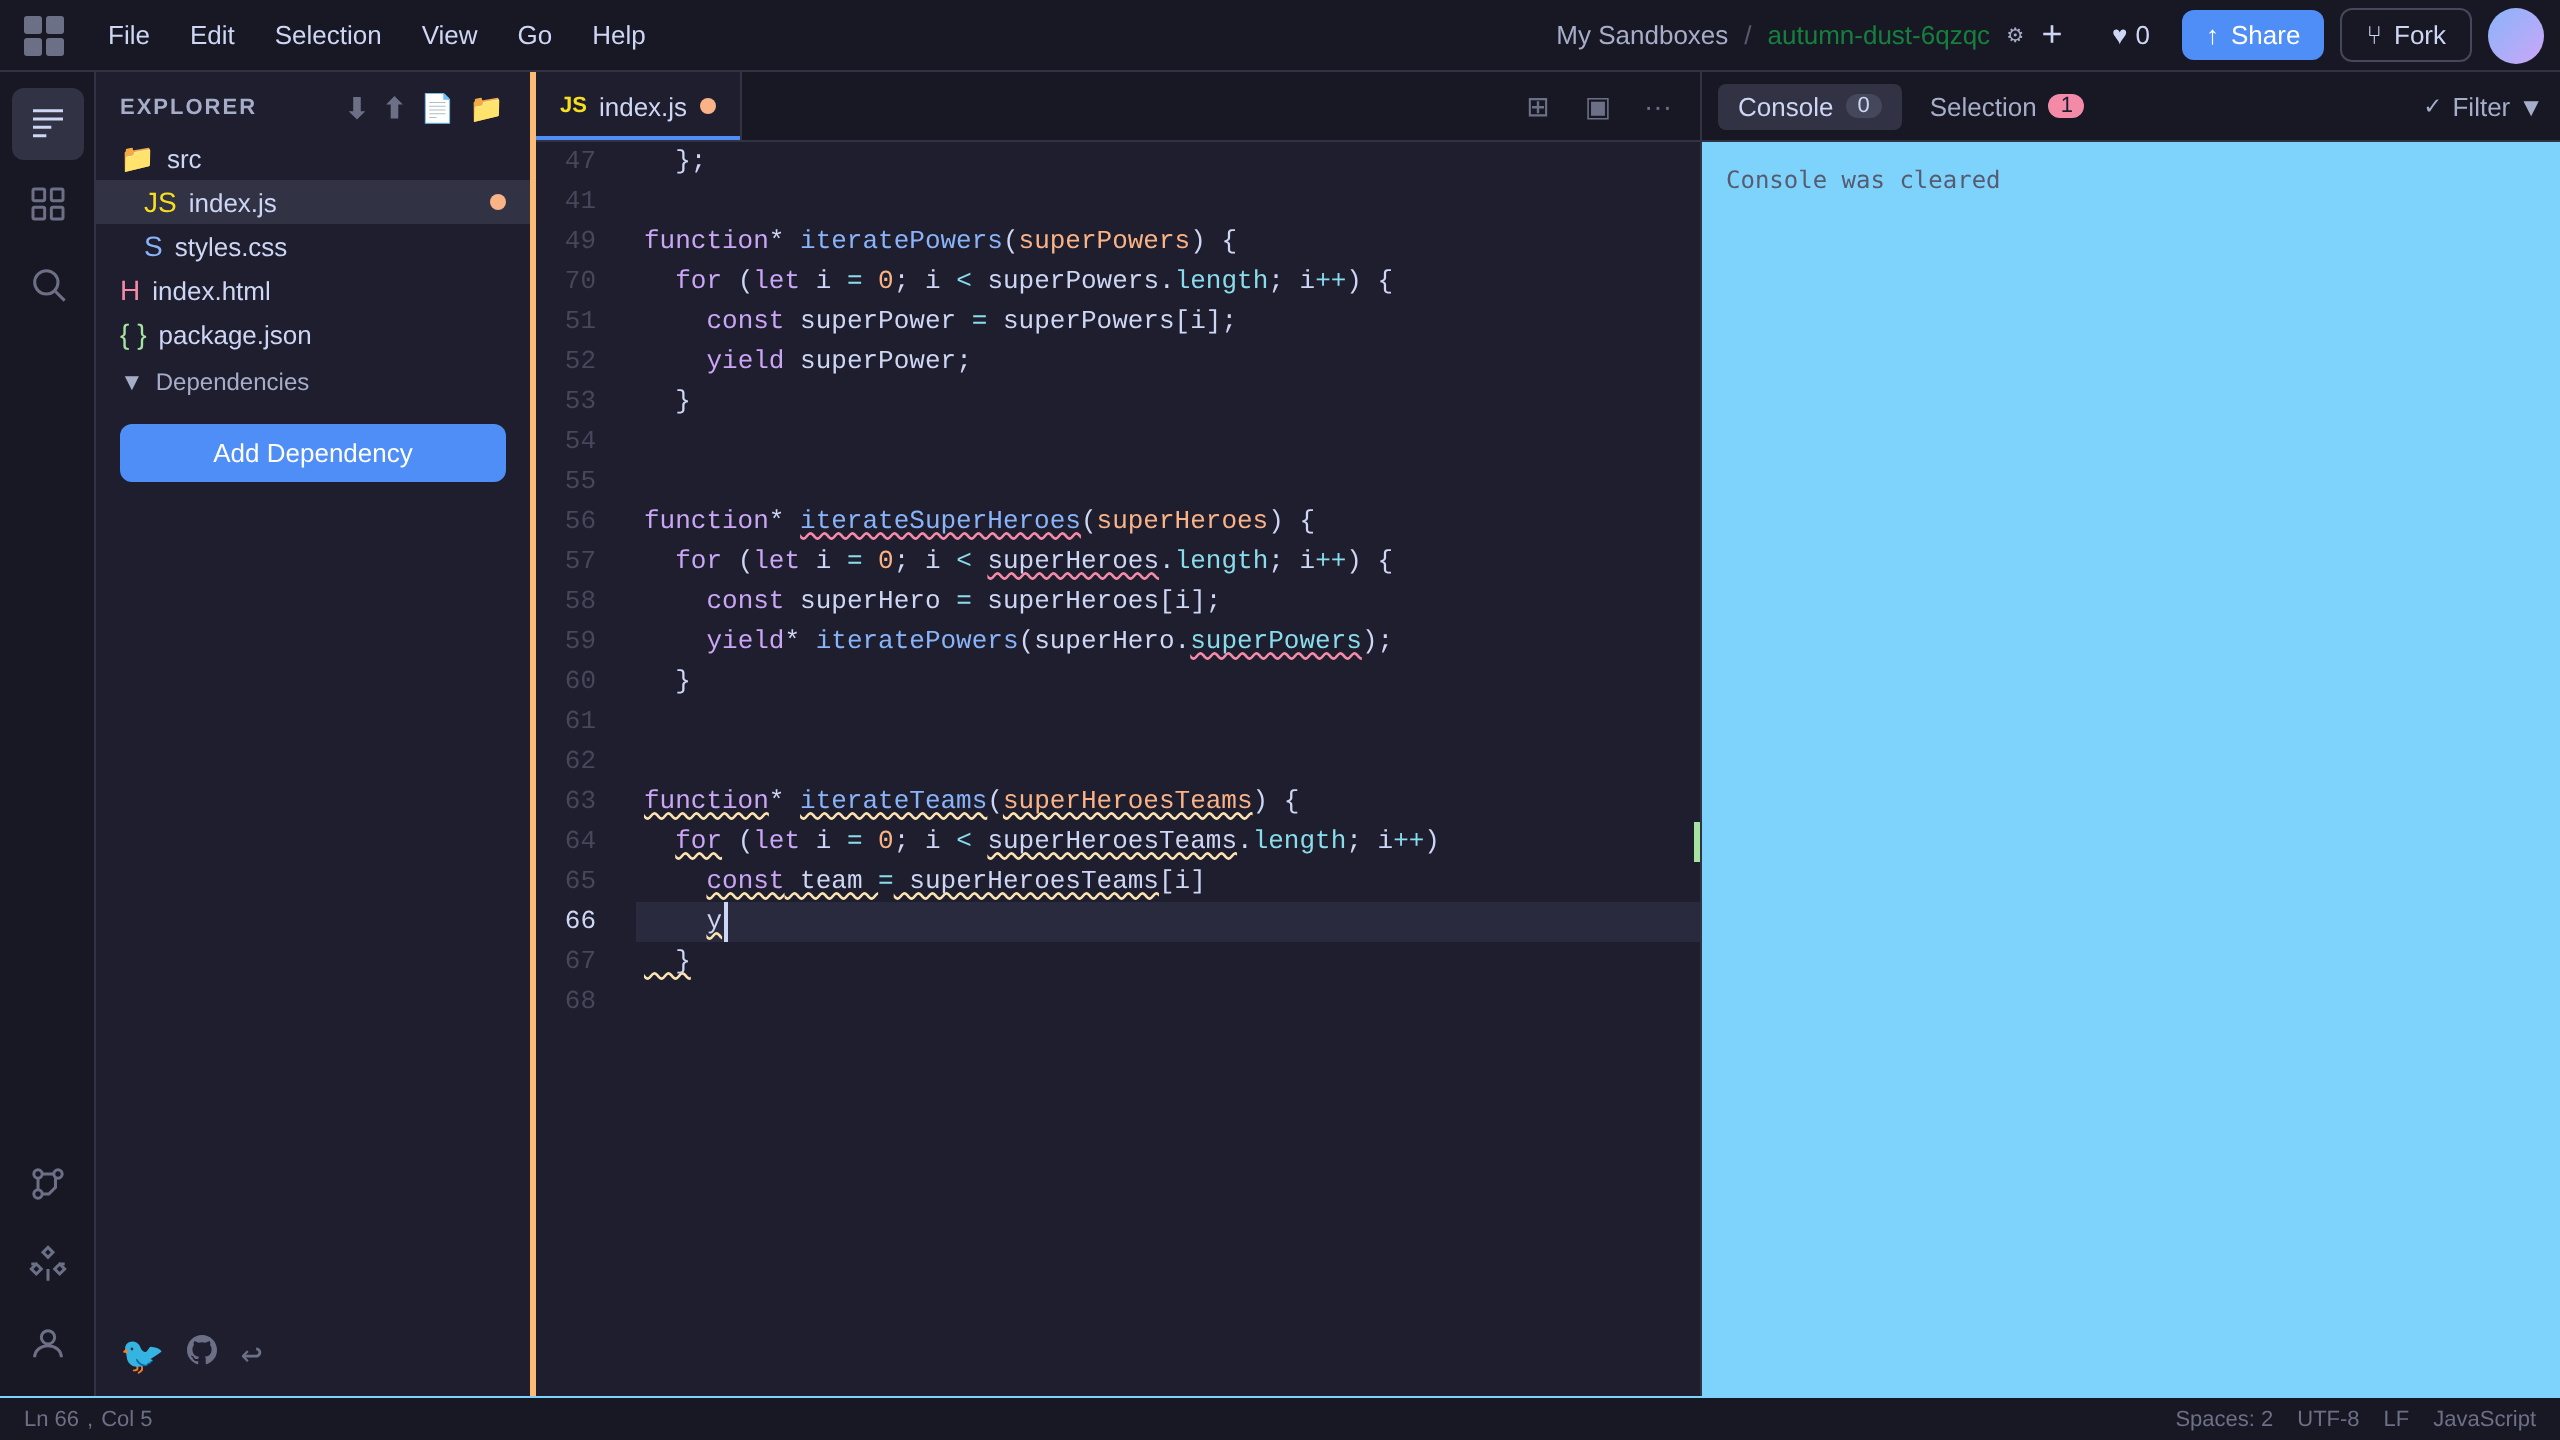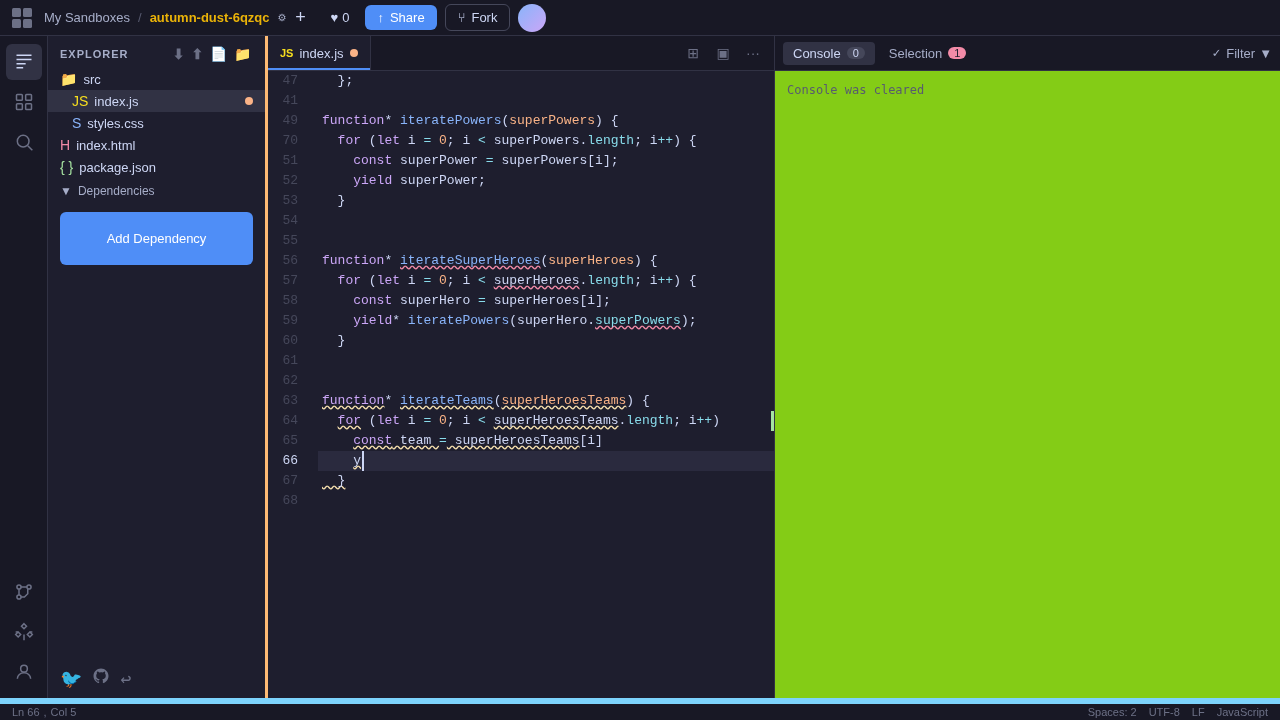--- a/index.html
+++ b/index.html
@@ -52,21 +52,21 @@
 
     .menu-center {
       display: flex;
       align-items: center;
       gap: 8px;
       color: #a6adc8;
       font-size: 13px;
       font-family: -apple-system, BlinkMacSystemFont, 'Segoe UI', sans-serif;
     }
     .menu-center .separator { color: #585b70; }
-    .menu-center .project-name { color: #eab308; font-weight: 700; }
+    .menu-center .project-name { color: #15803d; font-weight: 400; }
     .menu-center .dot-icon { color: #a6adc8; font-size: 10px; }
 
     .menu-right {
       display: flex;
       align-items: center;
       gap: 8px;
     }
     .btn-plus {
       width: 28px; height: 28px;
       border-radius: 4px;
@@ -211,21 +211,21 @@
       cursor: pointer;
       font-family: -apple-system, BlinkMacSystemFont, 'Segoe UI', sans-serif;
     }
 
     .add-dep-btn {
       margin: 8px 12px;
       background: #4f8ef7;
       color: #fff;
       border: none;
       border-radius: 6px;
-      padding: 19px 12px;
+      padding: 7px 12px;
       font-size: 13px;
       cursor: pointer;
       font-family: -apple-system, BlinkMacSystemFont, 'Segoe UI', sans-serif;
       font-weight: 500;
       text-align: center;
     }
 
     .sidebar-footer {
       margin-top: auto;
       padding: 8px 12px;
@@ -344,22 +344,22 @@
       display: flex;
       align-items: center;
       white-space: pre;
       padding-left: 4px;
       position: relative;
     }
     .code-line.current-line { background: #2a2a3e; }
 
     
     .right-panel {
-      width: 506px;
-      background: #84cc16;
+      width: 430px;
+      background: #7dd3fc;
       border-left: 1px solid #313244;
       display: flex;
       flex-direction: column;
       flex-shrink: 0;
     }
     .panel-tabs {
       display: flex;
       align-items: center;
       background: #181825;
       border-bottom: 1px solid #313244;
@@ -412,21 +412,21 @@
       color: #585b70;
       font-size: 12px;
       font-family: 'Consolas', 'Monaco', monospace;
       overflow-y: auto;
     }
 
     
     .status-bar {
       height: 22px;
       background: #181825;
-      border-top: 6px solid #7dd3fc;
+      border-top: 1px solid #7dd3fc;
       display: flex;
       align-items: center;
       padding: 0 12px;
       gap: 12px;
       font-size: 11px;
       color: #6c7086;
       font-family: -apple-system, BlinkMacSystemFont, 'Segoe UI', sans-serif;
       flex-shrink: 0;
     }
     .status-item {
@@ -473,20 +473,28 @@
 <body>
 
 <div class="menu-bar">
   <div class="menu-logo">
     <svg viewBox="0 0 24 24" fill="none">
       <rect x="2" y="2" width="9" height="9" rx="1.5" fill="#6c7086"></rect>
       <rect x="13" y="2" width="9" height="9" rx="1.5" fill="#6c7086"></rect>
       <rect x="2" y="13" width="9" height="9" rx="1.5" fill="#6c7086"></rect>
       <rect x="13" y="13" width="9" height="9" rx="1.5" fill="#6c7086"></rect>
     </svg>
+  </div>
+  <div class="menu-items">
+    <span class="menu-item">File</span>
+    <span class="menu-item">Edit</span>
+    <span class="menu-item">Selection</span>
+    <span class="menu-item">View</span>
+    <span class="menu-item">Go</span>
+    <span class="menu-item">Help</span>
   </div>
   <div class="menu-center">
     <span style="color:#a6adc8">My Sandboxes</span>
     <span class="separator">/</span>
     <span class="project-name">autumn-dust-6qzqc</span>
     <span class="dot-icon">⚙</span>
   </div>
   <div class="menu-right">
     <button class="btn-plus">+</button>
     <button class="btn-heart">

